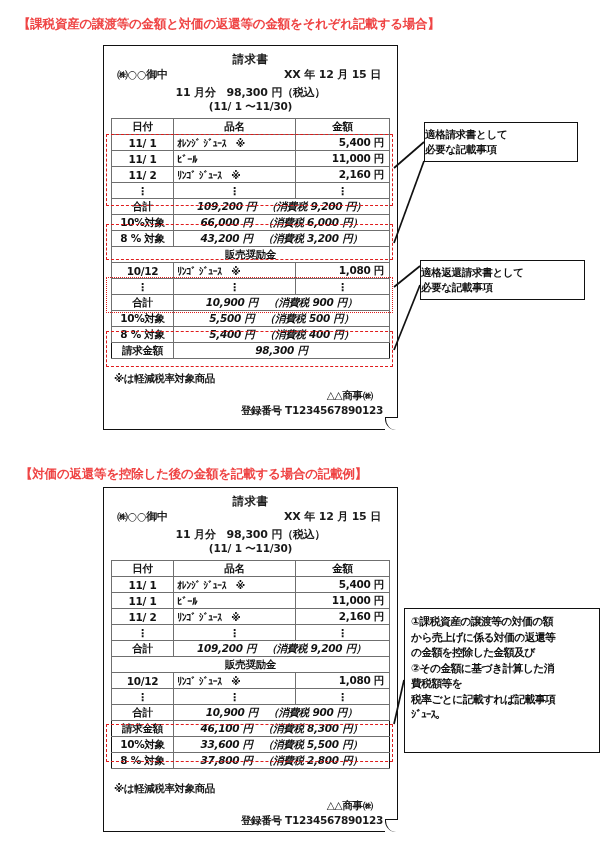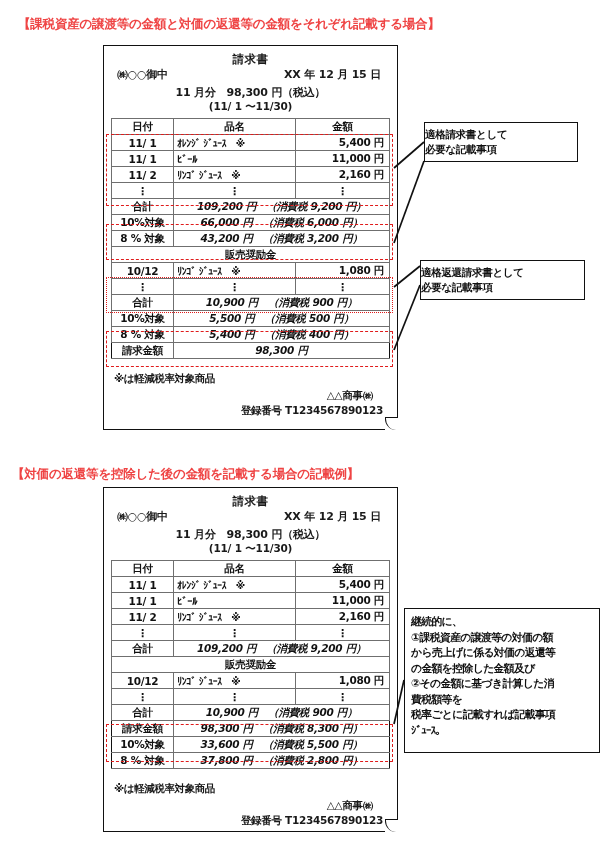--- a/index.html
+++ b/index.html
@@ -21,21 +21,21 @@
   
   .section-heading {
     position: absolute;
     font-size: 12.5px;
     font-weight: bold;
     letter-spacing: -0.2px;
     white-space: nowrap;
     color: #ef4444;
   }
   #sec1-heading { left: 18px; top: 16px; }
-  #sec2-heading { left: 12px; top: 466px; }
+  #sec2-heading { left: 20px; top: 466px; }
 
   
   .invoice {
     position: absolute;
     border: 1.4px solid #111;
     background: #fff;
     box-sizing: border-box;
   }
   #invoice-1 { left: 103px; top: 45px; width: 295px; height: 385px; }
   #invoice-2 { left: 103px; top: 487px; width: 295px; height: 345px; }
@@ -398,21 +398,21 @@
           <td class="td-dots">⋮</td>
           <td class="td-dots">⋮</td>
           <td class="td-dots">⋮</td>
         </tr>
         <tr>
           <td class="td-label">合計</td>
           <td class="td-span" colspan="2">10,900 円　（消費税 900 円）</td>
         </tr>
         <tr class="row-thick">
           <td class="td-label">請求金額</td>
-          <td class="td-span" colspan="2">98,300 円　（消費税 8,300 円）</td>
+          <td class="td-span" colspan="2">46,100 円　（消費税 8,300 円）</td>
         </tr>
         <tr class="row-thick">
           <td class="td-label">10%対象</td>
           <td class="td-span" colspan="2">33,600 円　（消費税 5,500 円）</td>
         </tr>
         <tr class="row-thick">
           <td class="td-label">8 % 対象</td>
           <td class="td-span" colspan="2">37,800 円　（消費税 2,800 円）</td>
         </tr>
       </tbody>
@@ -421,21 +421,20 @@
     <div class="note">※は軽減税率対象商品</div>
     <div class="company">△△商事㈱</div>
     <div class="regno">登録番号 T1234567890123</div>
     <div class="fold-mask"></div>
     <div class="fold-corner"></div>
   </div>
 
   <div class="hl" style="left:106px; top:724px; width:287px; height:38px;"></div>
 
   <div class="callout-text-block" id="callout-3">
-    <div>継続的に、</div>
     <div>①課税資産の譲渡等の対価の額</div>
     <div>から売上げに係る対価の返還等</div>
     <div>の金額を控除した金額及び</div>
     <div>②その金額に基づき計算した消</div>
     <div>費税額等を</div>
     <div>税率ごとに記載すれば記載事項</div>
     <div>ｼﾞｭｰｽ。</div>
   </div>
 
   <svg id="leaders">

